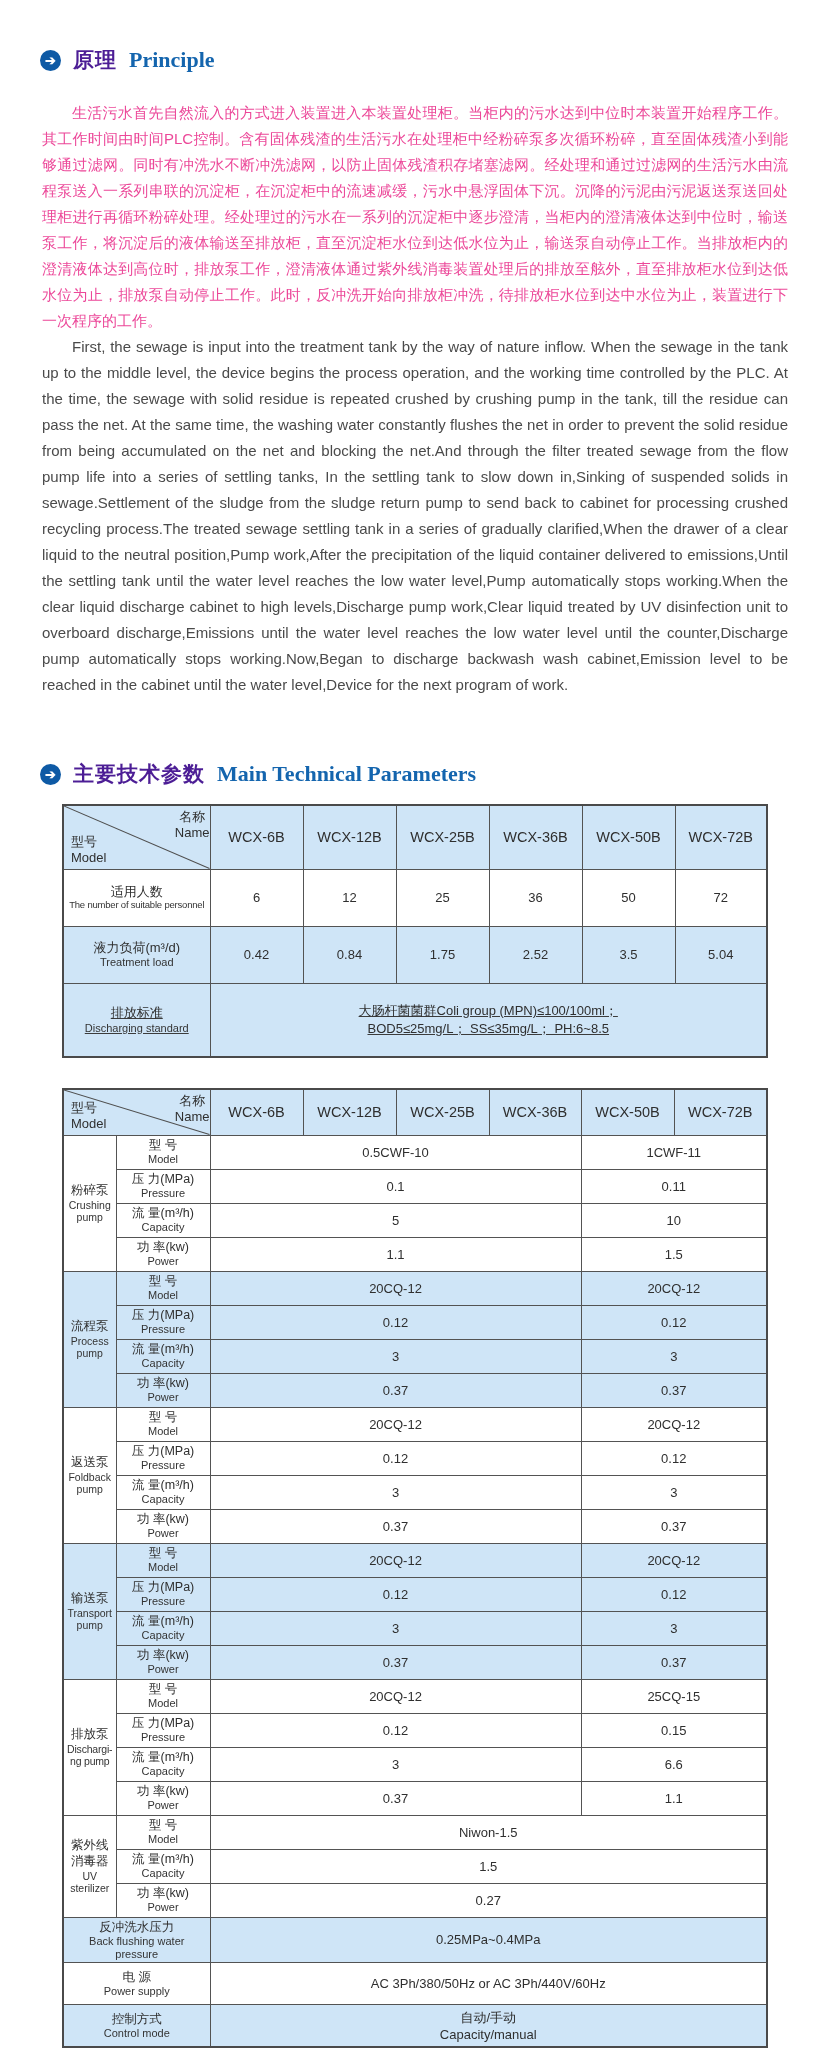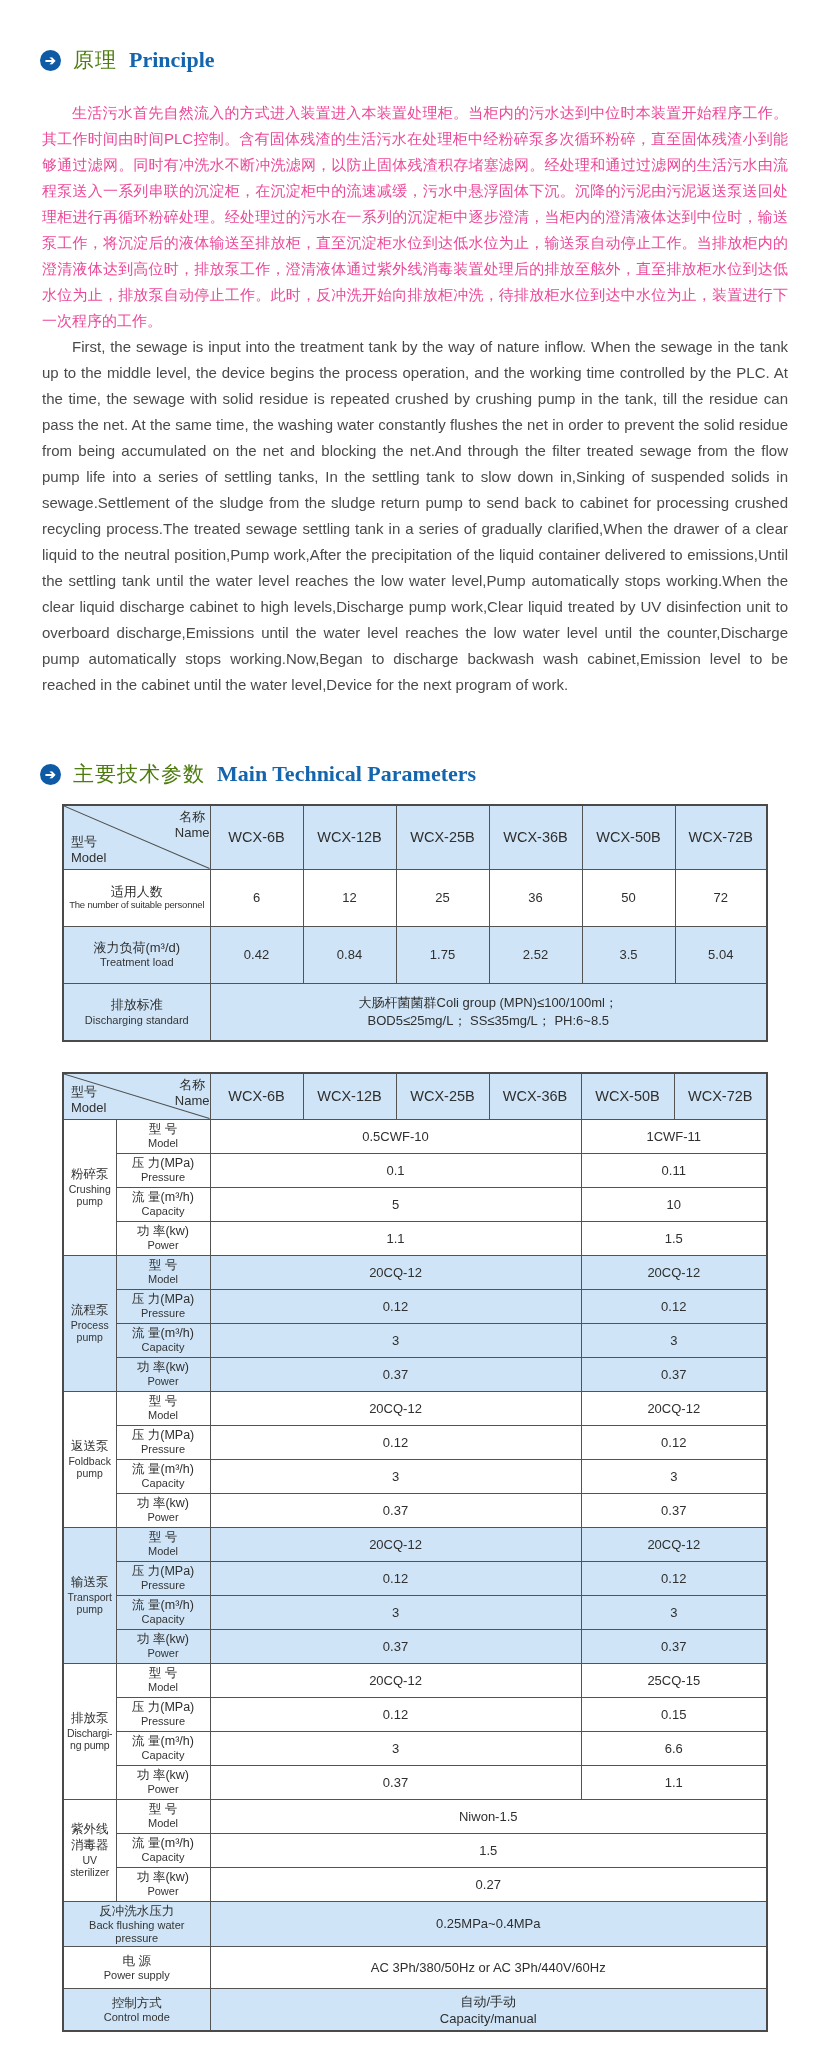--- a/index.html
+++ b/index.html
@@ -15,21 +15,21 @@
     display: flex; align-items: center; gap: 12px;
     margin-left: 40px; height: 28px;
   }
   .bullet {
     width: 21px; height: 21px; border-radius: 50%;
     background: #0e5aa5; color: #ffffff;
     display: flex; align-items: center; justify-content: center;
     font-size: 13px; font-weight: bold; line-height: 1;
     flex: 0 0 auto;
   }
-  .ht-zh { font-size: 21px; font-weight: normal; color: #4d7c0f; letter-spacing: 1px; }
+  .ht-zh { font-size: 21px; font-weight: bold; color: #4c1d95; letter-spacing: 1px; }
   .ht-en { font-size: 22px; font-weight: bold; color: #1465ae;
            font-family: "Liberation Serif", serif; }
   
   .para {
     margin: 0 42px; text-align: justify; text-indent: 2em;
     font-size: 15px; line-height: 26px; color: #ec4899;
   }
   .para-zh { margin-top: 26px; }
   .para-en { color: #4a4a4a; }
   
@@ -51,21 +51,21 @@
   
   .corner { position: relative; padding: 0; }
   .corner svg.diag { position: absolute; left: 0; top: 0; width: 100%; height: 100%; }
   .c-name { position: absolute; top: 3px; right: 0; text-align: center; }
   .c-model { position: absolute; bottom: 3px; left: 7px; text-align: left; }
   .c-name div, .c-model div { font-size: 13px; line-height: 1.2; }
   
   .t1 { margin-top: 16px; }
   .t1 tr.hdr { height: 64px; }
   .t1 tr.r  { height: 57px; }
-  .t1 tr.last { height: 58px; }
+  .t1 tr.last { height: 74px; text-decoration: underline; }
   
   .t2 { margin-top: 30px; }
   .t2 tr.hdr { height: 46px; }
   .t2 tr.g { height: 34px; }
   .t2 tr.f { height: 42px; }
   .t2 .zh { font-size: 12.5px; }
   .grp .zh { font-size: 12.5px; }
   .grp .en { font-size: 10.5px; }
   .sec2 { margin-top: 62px; }
 </style>

